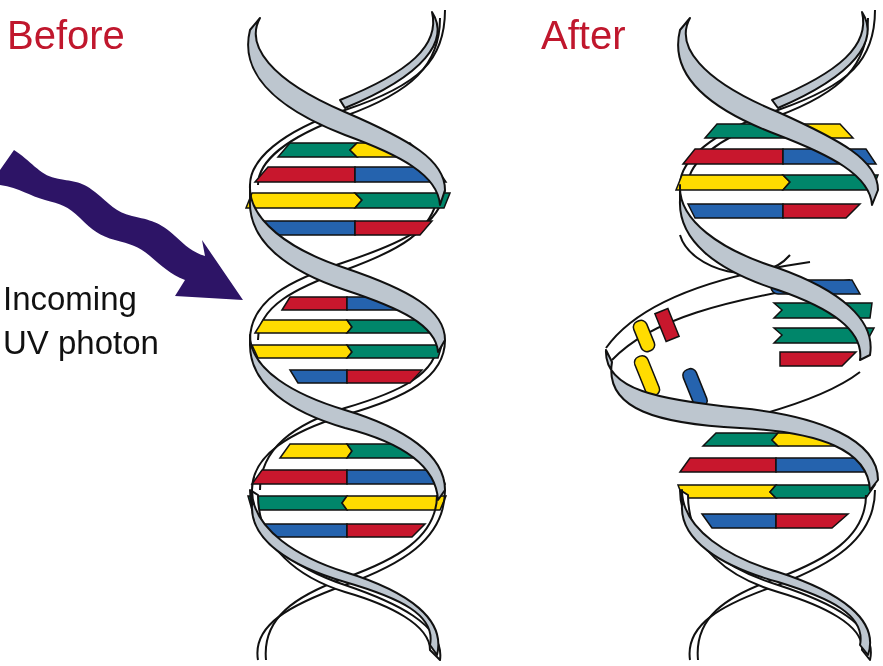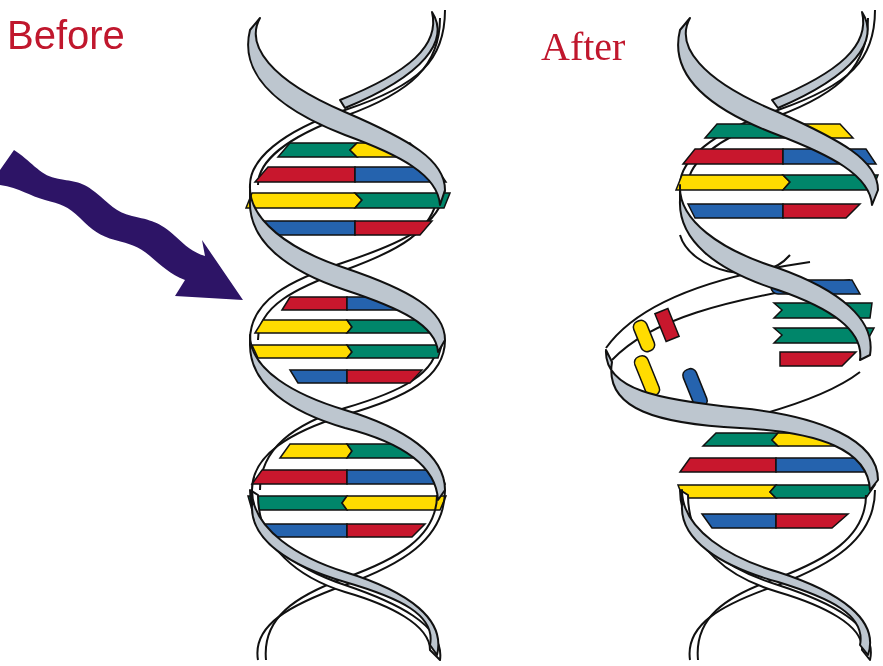--- a/index.html
+++ b/index.html
@@ -6,22 +6,24 @@
   body { width:883px; height:666px; position:relative; overflow:hidden; font-family:"Liberation Sans", "DejaVu Sans", sans-serif; }
   .label { position:absolute; font-size:40px; line-height:1; white-space:nowrap; }
   .title-label { color:#c0172d; }
   .uv-label { color:#111; font-size:33px; line-height:44px; }
   svg { position:absolute; left:0; top:0; }
 </style>
 </head>
 <body>
 
 <div class="label title-label" style="left:7px; top:15px;">Before</div>
-<div class="label title-label" style="left:541px; top:27px;font-family:Liberation Serif, serif;">After</div>
+<div class="label title-label" style="left:541px; top:15px;">After</div>
 <div class="label uv-label" style="left:3px; top:277px;">
+  <div>Incoming</div>
+  <div>UV photon</div>
 </div>
 
 <svg width="883" height="666" viewBox="0 0 883 666">
   <defs>
     <style>
       .bb { fill:#bdc6cf; stroke:#111; stroke-width:2; stroke-linejoin:round; }
       .bbw { fill:#ffffff; stroke:#111; stroke-width:2; stroke-linejoin:round; }
       .g { fill:#00866a; stroke:#111; stroke-width:1.5; }
       .y { fill:#ffdc00; stroke:#111; stroke-width:1.5; }
       .r { fill:#c8172d; stroke:#111; stroke-width:1.5; }

